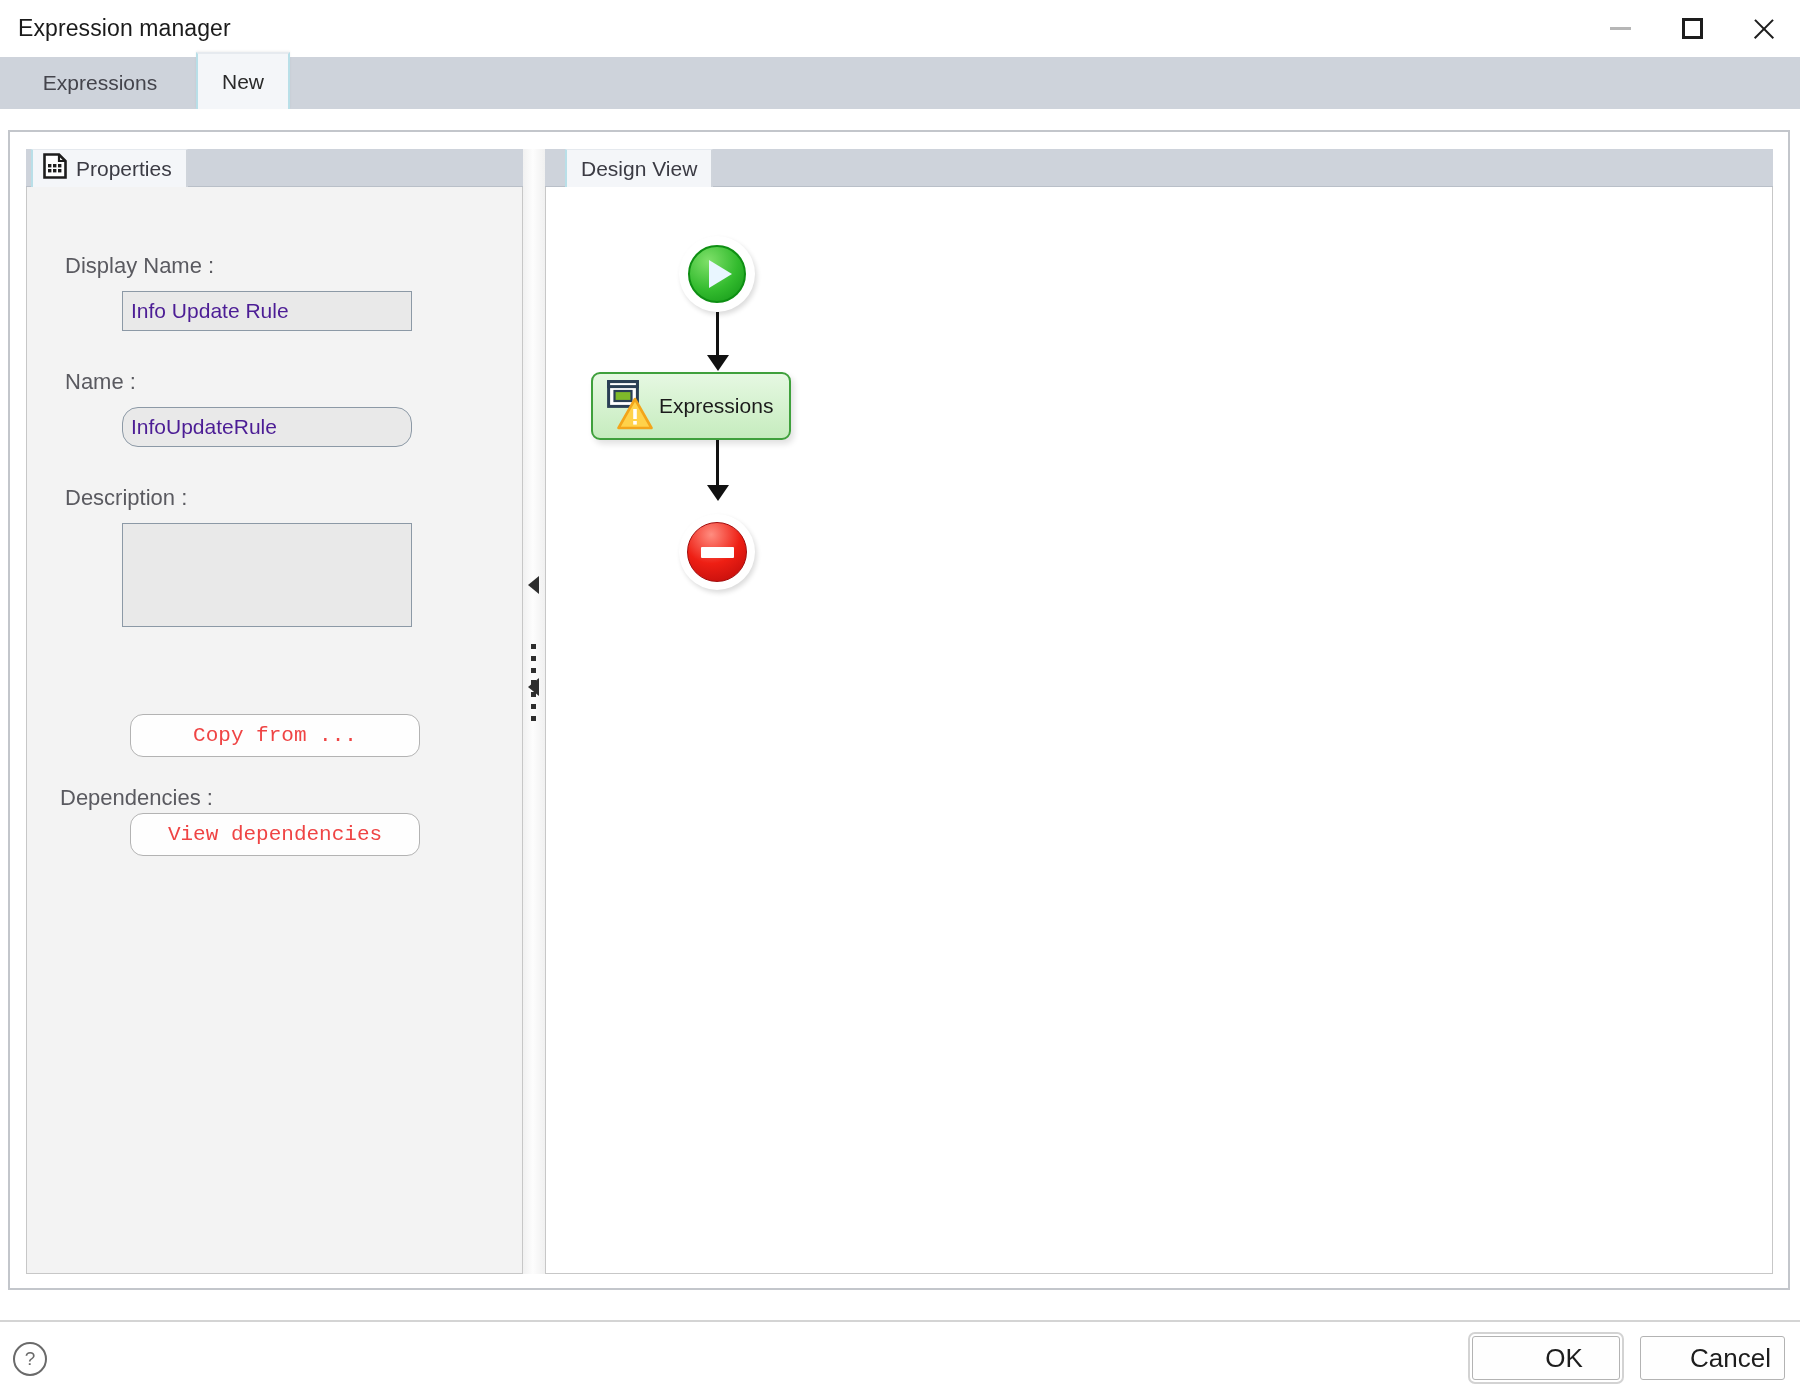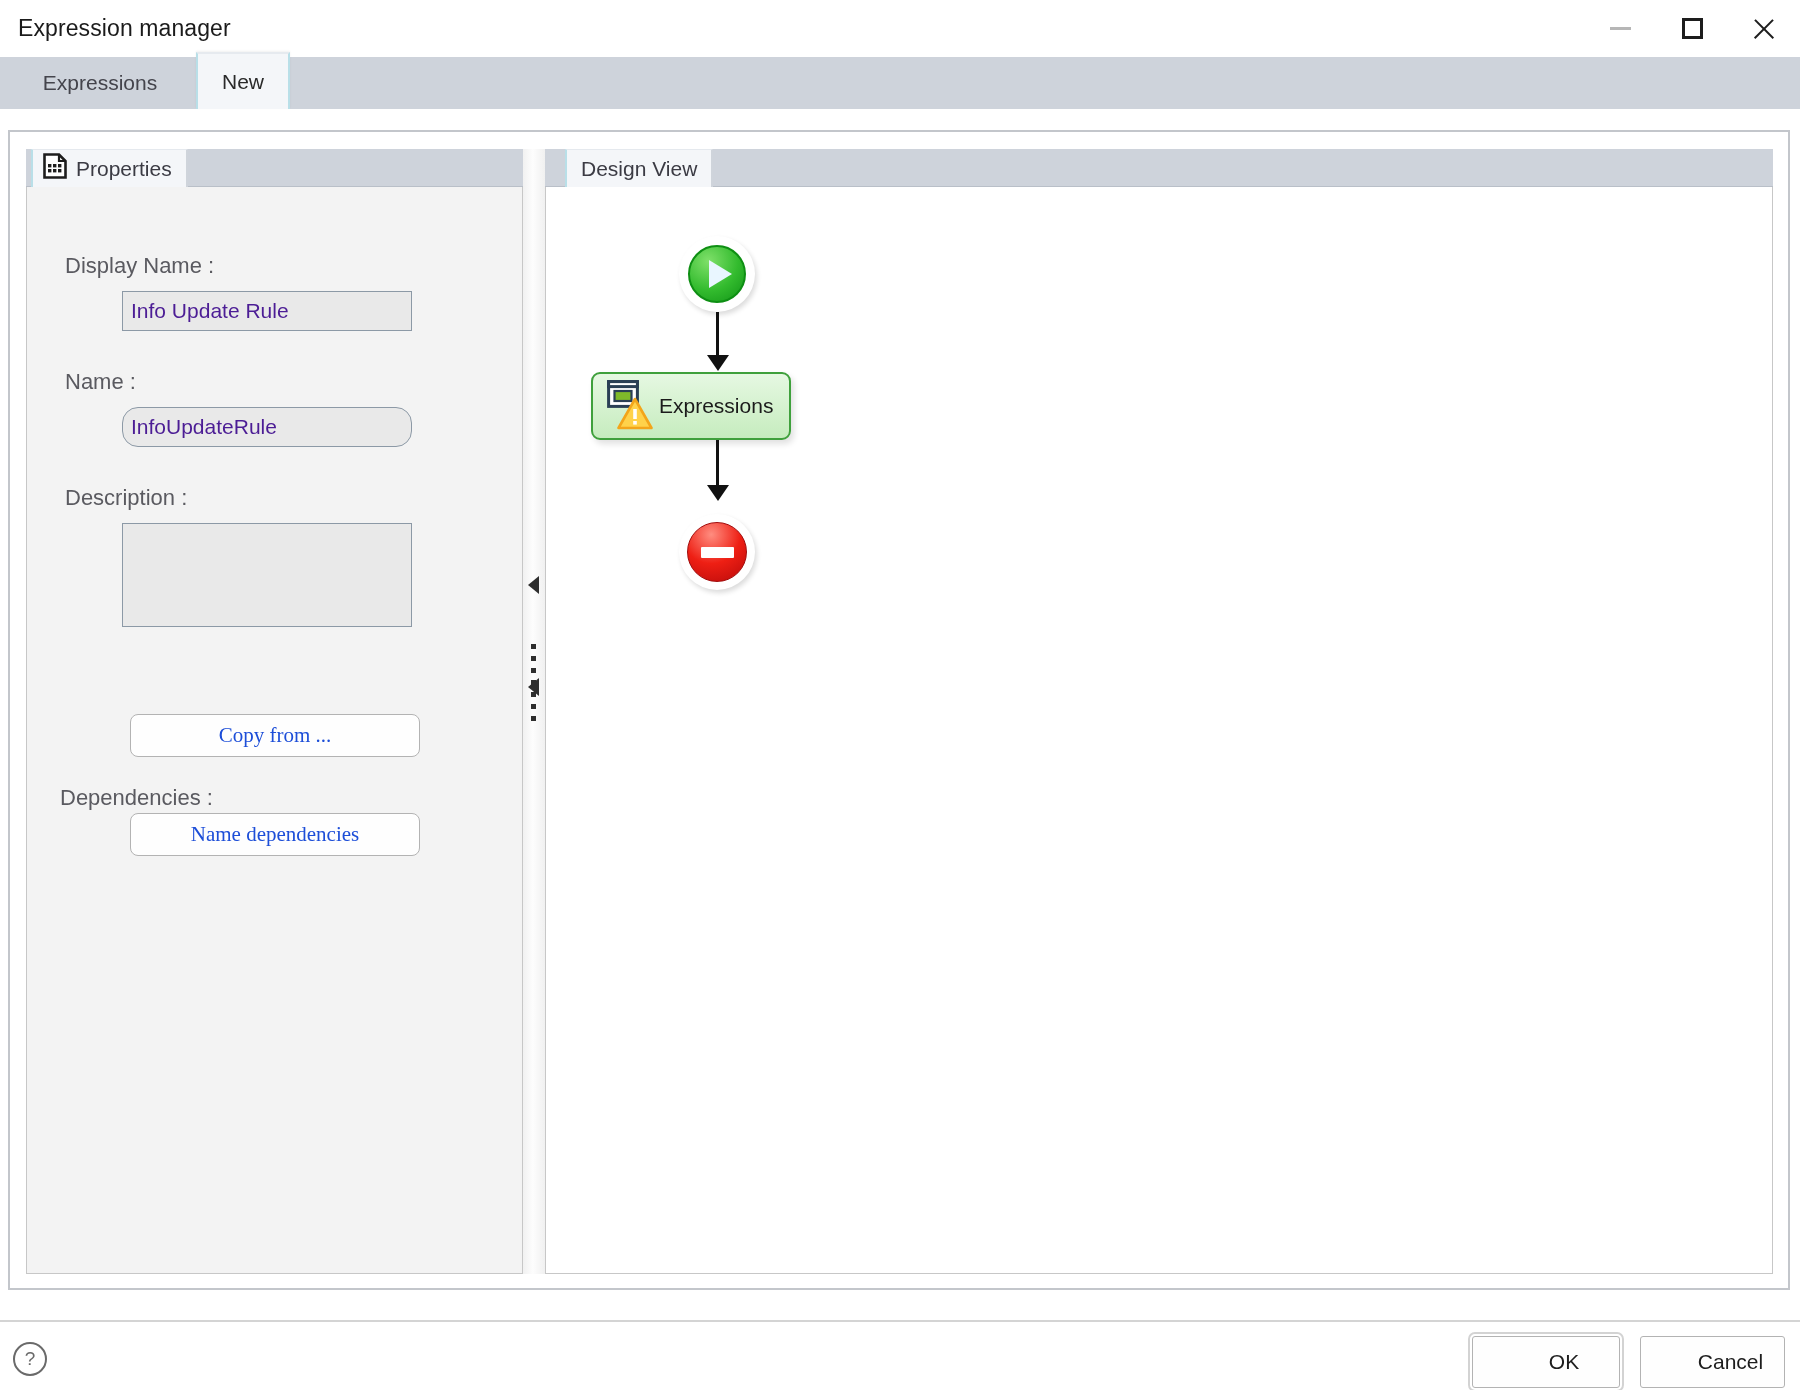--- a/index.html
+++ b/index.html
@@ -174,25 +174,25 @@
     font-size: 21px;
     color: #1b1b1b;
     padding: 6px 8px;
     resize: none;
     outline: none;
   }
   .gbutton {
     position: absolute;
     background: #fefefe;
     border: 1px solid #b3b3b3;
-    border-radius: 8px;
-    box-sizing: border-box;
-    font-family: Liberation Serif, serif;
-    font-size: 21px;
-    color: #1d4ed8;
+    border-radius: 13px;
+    box-sizing: border-box;
+    font-family: Liberation Mono, monospace;
+    font-size: 21px;
+    color: #ef4444;
     display: flex;
     align-items: center;
     justify-content: center;
     cursor: default;
   }
 
   
   .splitter {
     position: absolute;
     left: 513px; top: 17px;
@@ -358,27 +358,27 @@
     border: 2px solid #6a6a6a;
     border-radius: 50%;
     color: #6a6a6a;
     font-size: 19px;
     display: flex; align-items: center; justify-content: center;
     cursor: default;
   }
   .footer-btn {
     position: absolute;
     top: 14px;
-    height: 52px;
+    height: 44px;
     background: #fefefe;
     border: 1px solid #b3b3b3;
     border-radius: 3px;
     box-sizing: border-box;
     font-family: "Liberation Sans", sans-serif;
-    font-size: 21px;
+    font-size: 26px;
     color: #1d1d1d;
     display: flex; align-items: center; justify-content: center;
     cursor: default;
     padding-left: 36px;
   }
   #ok-button {
     left: 1472px; width: 148px;
     outline: 2px solid #d3d3d3;
     outline-offset: 2px;
   }
@@ -441,21 +441,21 @@
         <div class="field-label" style="left:38px; top:182px;">Name :</div>
         <input class="text-input" style="left: 95px; top: 220px; width: 290px; height: 40px; border-radius: 16px;" type="text" value="InfoUpdateRule">
 
         <div class="field-label" style="left:38px; top:298px;">Description :</div>
         <textarea class="text-area" style="left: 95px; top: 336px; width: 290px; height: 104px;" placeholder=""></textarea>
 
         <div class="gbutton" style="left:103px; top:527px; width:290px; height:43px;">Copy from ...</div>
 
         <div class="field-label" style="left:33px; top:598px;">Dependencies :</div>
 
-        <div class="gbutton" style="left:103px; top:626px; width:290px; height:43px;">Name dependencies</div>
+        <div class="gbutton" style="left:103px; top:626px; width:290px; height:43px;">View dependencies</div>
       </div>
     </div>
 
     <div class="splitter">
       <div class="split-arrow" style="top:427px; left:5px;"></div>
       <div class="split-grip"></div>
       <div class="split-arrow" style="top:529px; left:5px;"></div>
     </div>
 
     <div class="design-panel">

